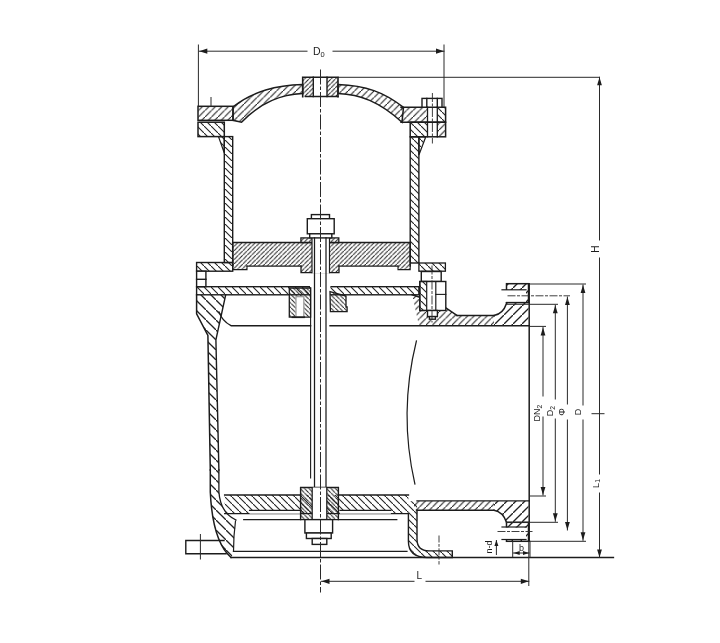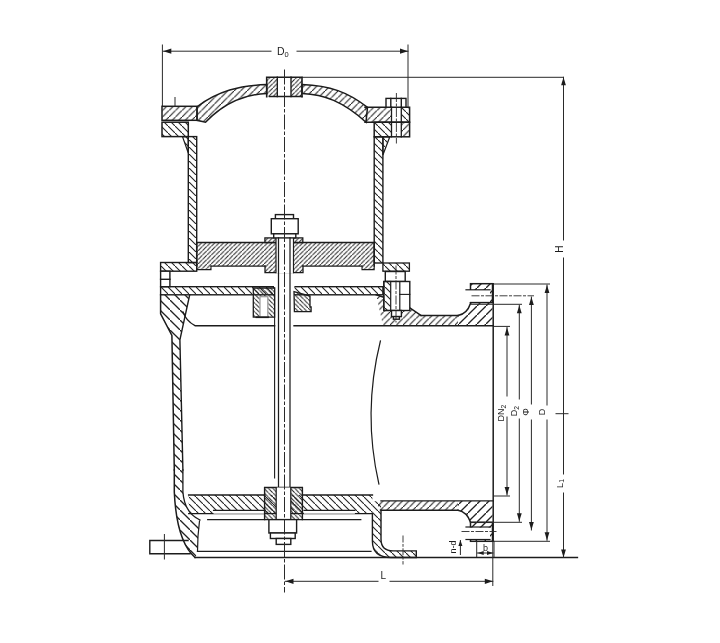--- a/index.html
+++ b/index.html
@@ -1,16 +1,16 @@
 <!DOCTYPE html>
 <html><head>
 <meta charset="utf-8">
 <style>
   html,body{margin:0;padding:0;background:#ffffff;}
-  #wrap{width:664px;height:643px;position:relative;background:#ffffff;overflow:hidden;}
+  #wrap{width:664px;height:643px;position:relative;background:#ffffff;overflow:hidden;padding-left:36px;}
   svg{display:block;}
   text{font-family:"Liberation Sans",sans-serif;fill:#1c1c1c;}
 </style>
 </head>
 <body>
 <div id="wrap">
 <svg width="720" height="643" viewBox="0 0 720 643">
 <defs>
   <pattern id="h1" patternUnits="userSpaceOnUse" width="6.5" height="6.5">
     <path d="M-1,7.5 L7.5,-1" stroke="#222" stroke-width="1.1"></path>

